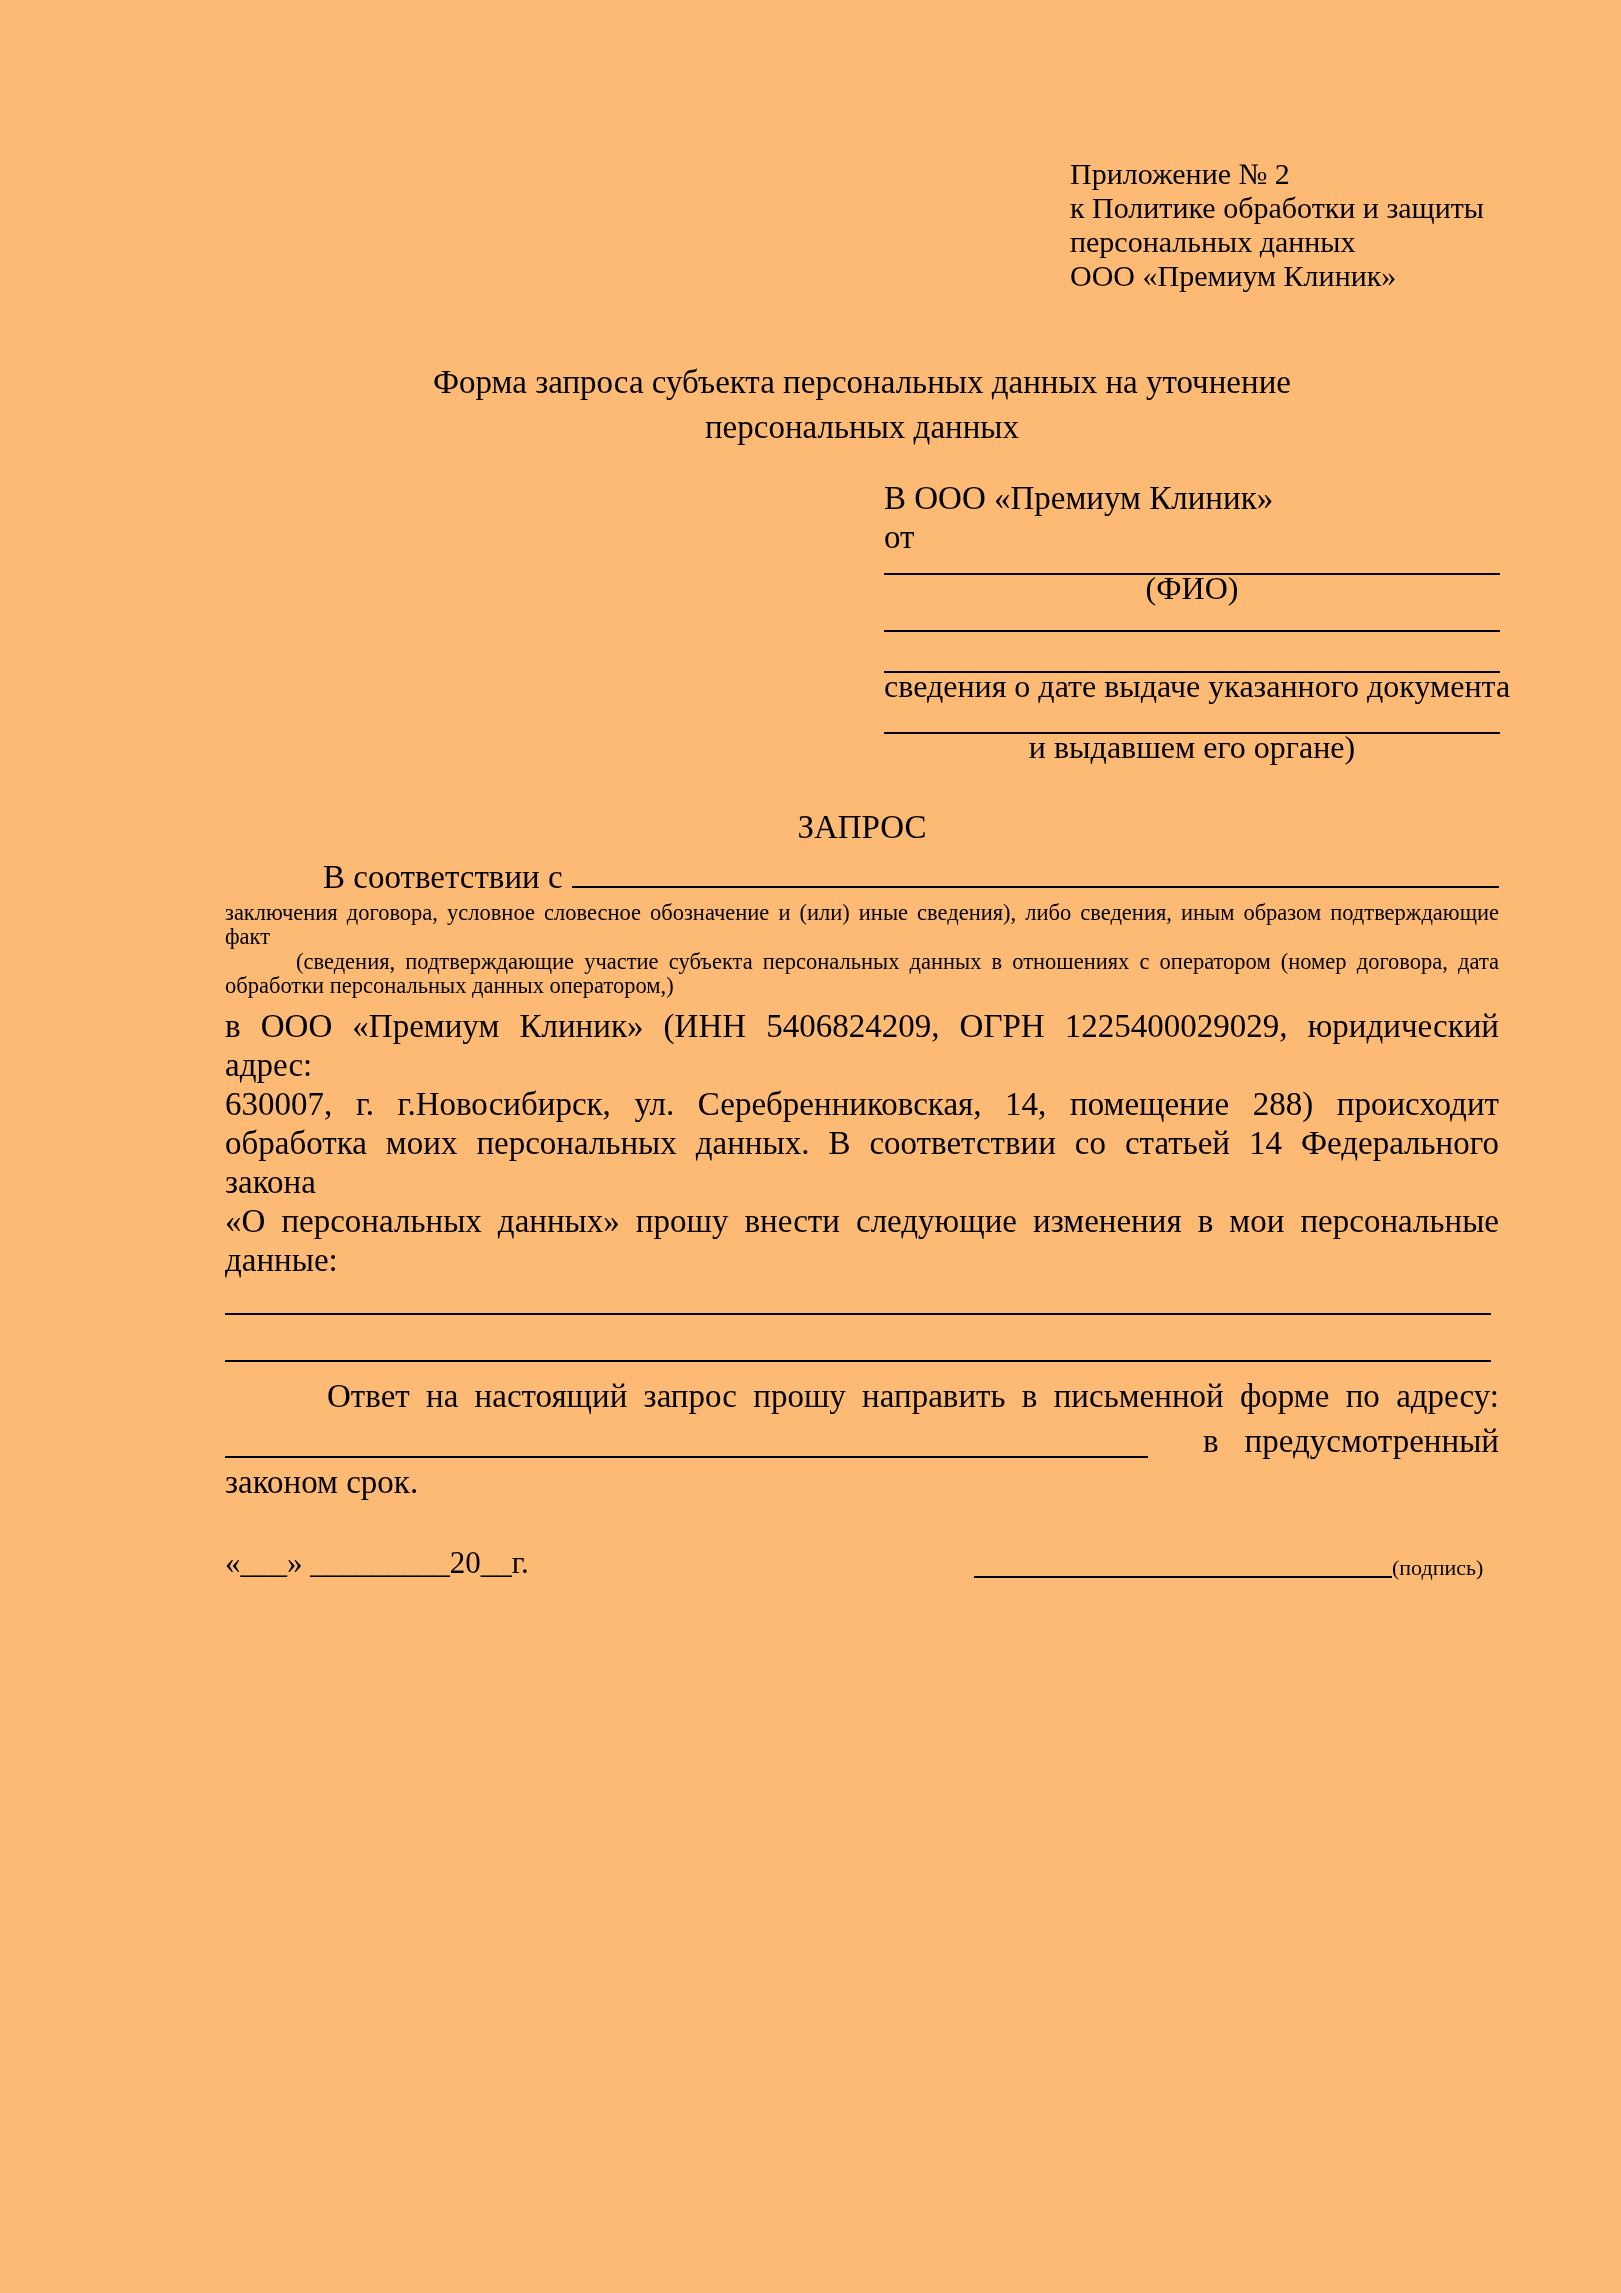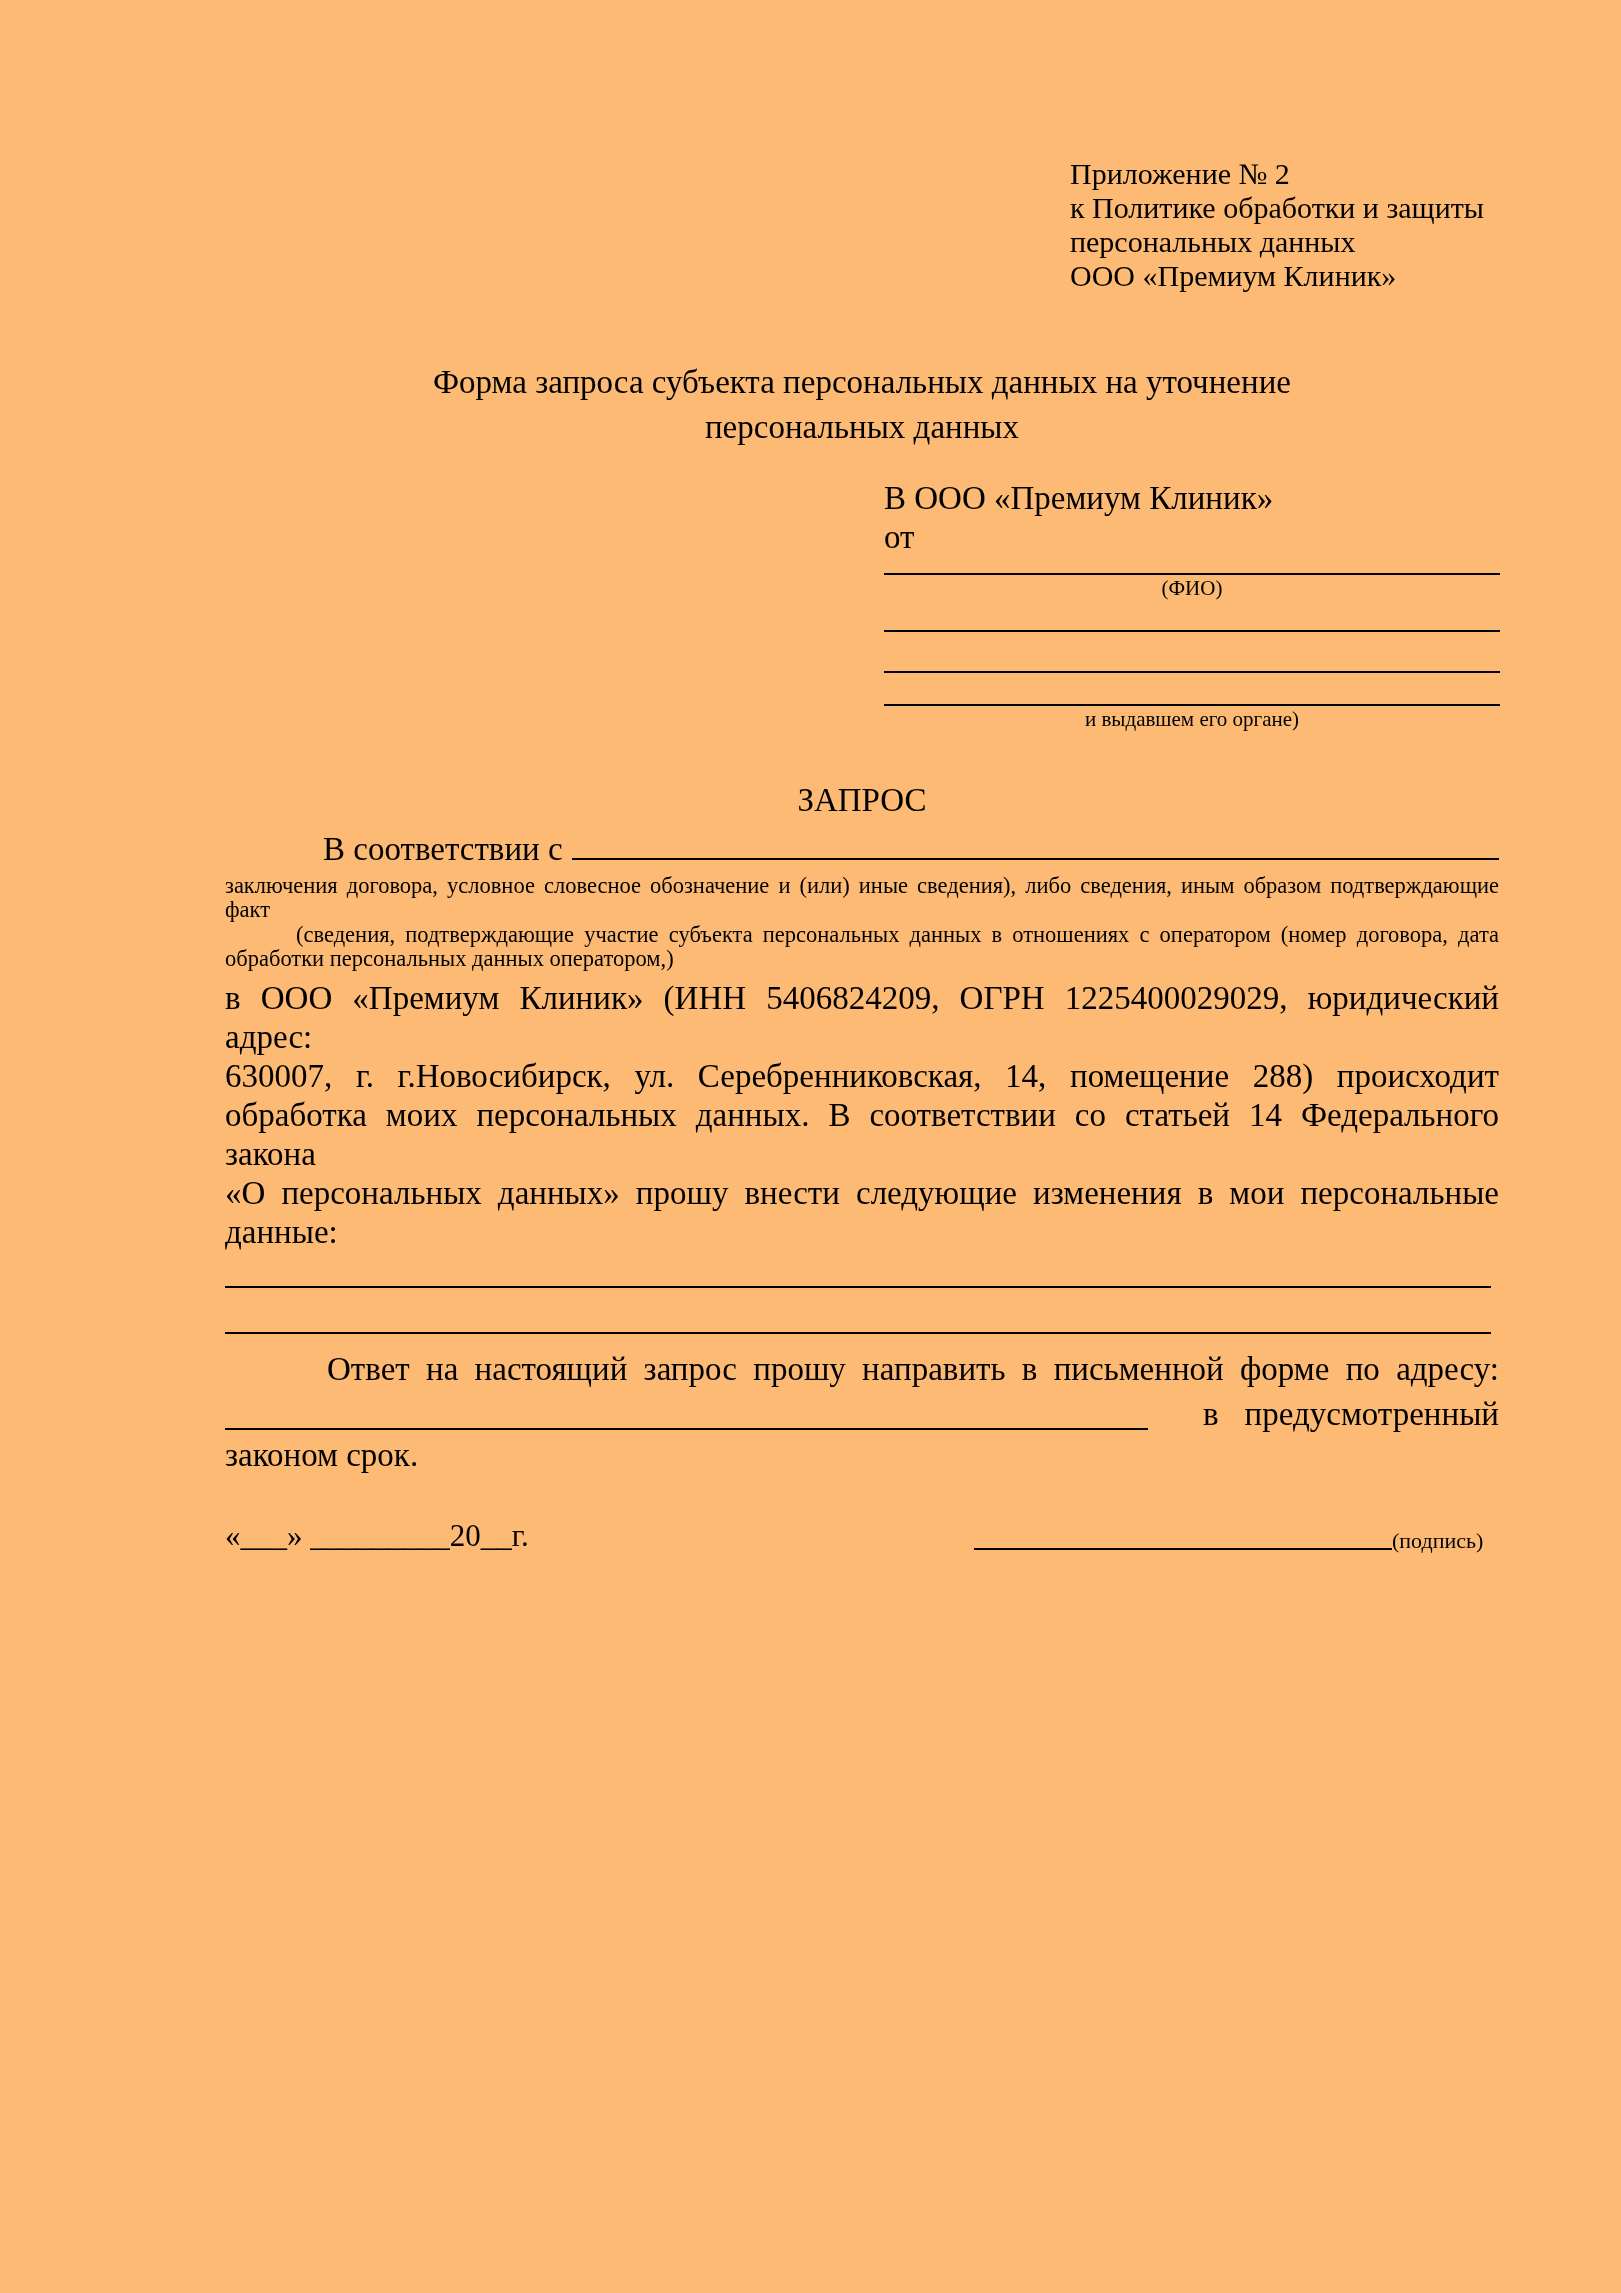--- a/index.html
+++ b/index.html
@@ -32,21 +32,21 @@
     margin-top: 29px;
     margin-left: 659px; 
     width: 616px;
   }
   .addr-line { line-height: 39px; }
   .fill-line {
     height: 15.7px;
     border-bottom: 2px solid #000;
   }
   .field-caption {
-    font-size: 21px;
+    font-size: 32px;
     line-height: 27.4px;
     text-align: center;
     white-space: nowrap;
   }
   .gap12 { margin-top: 11.8px; }
   .gap24 { margin-top: 23.5px; }
   .gap16 { margin-top: 15.7px; }
   .request-heading {
     margin-top: 49px;
     text-align: center;
@@ -143,20 +143,21 @@
   <div class="addressee">
     <div class="addr-line">В ООО «Премиум Клиник»</div>
     <div class="addr-line">от</div>
 
     <div class="fill-line"></div>
     <div class="field-caption">(ФИО)</div>
 
     <div class="fill-line gap12"></div>
 
     <div class="fill-line gap24"></div>
+    <div class="field-caption">сведения о дате выдаче указанного документа</div>
 
     <div class="fill-line gap16"></div>
     <div class="field-caption">и выдавшем его органе)</div>
   </div>
 
   <div class="request-heading">ЗАПРОС</div>
 
   <div class="accordance-row">
     <span class="prefix">В соответствии с</span>
     <span class="fill"></span>

